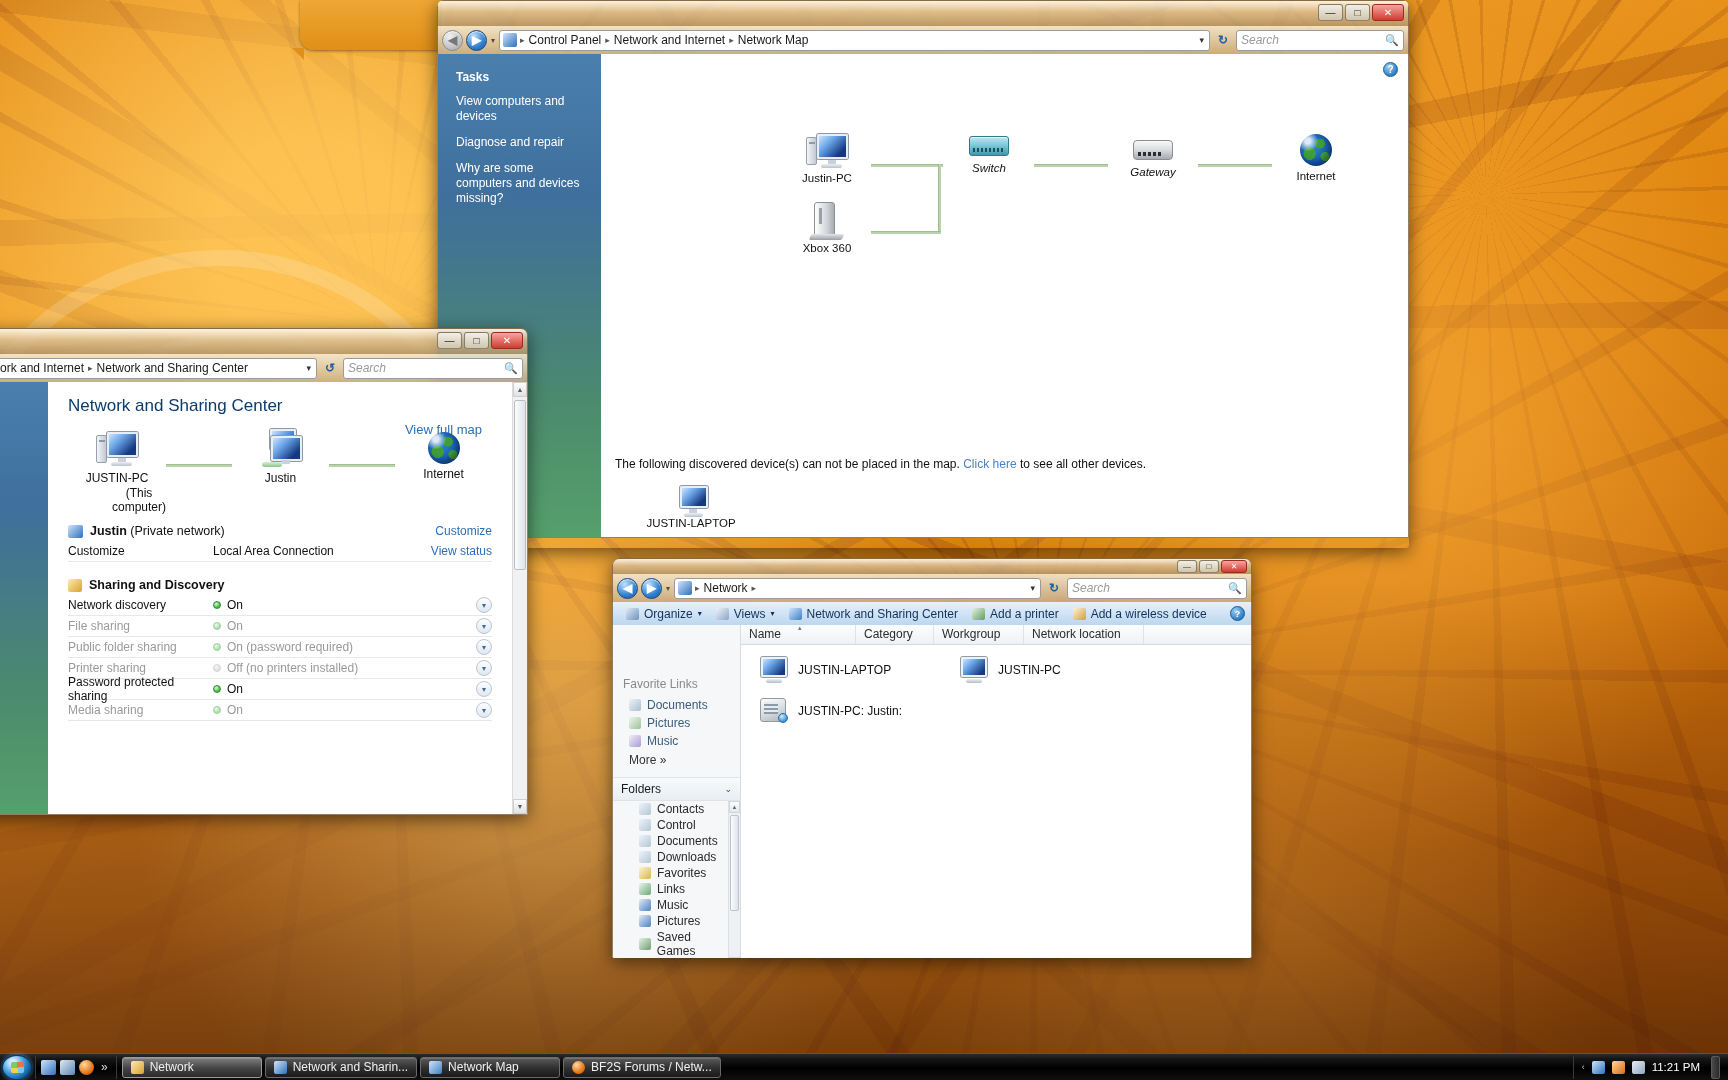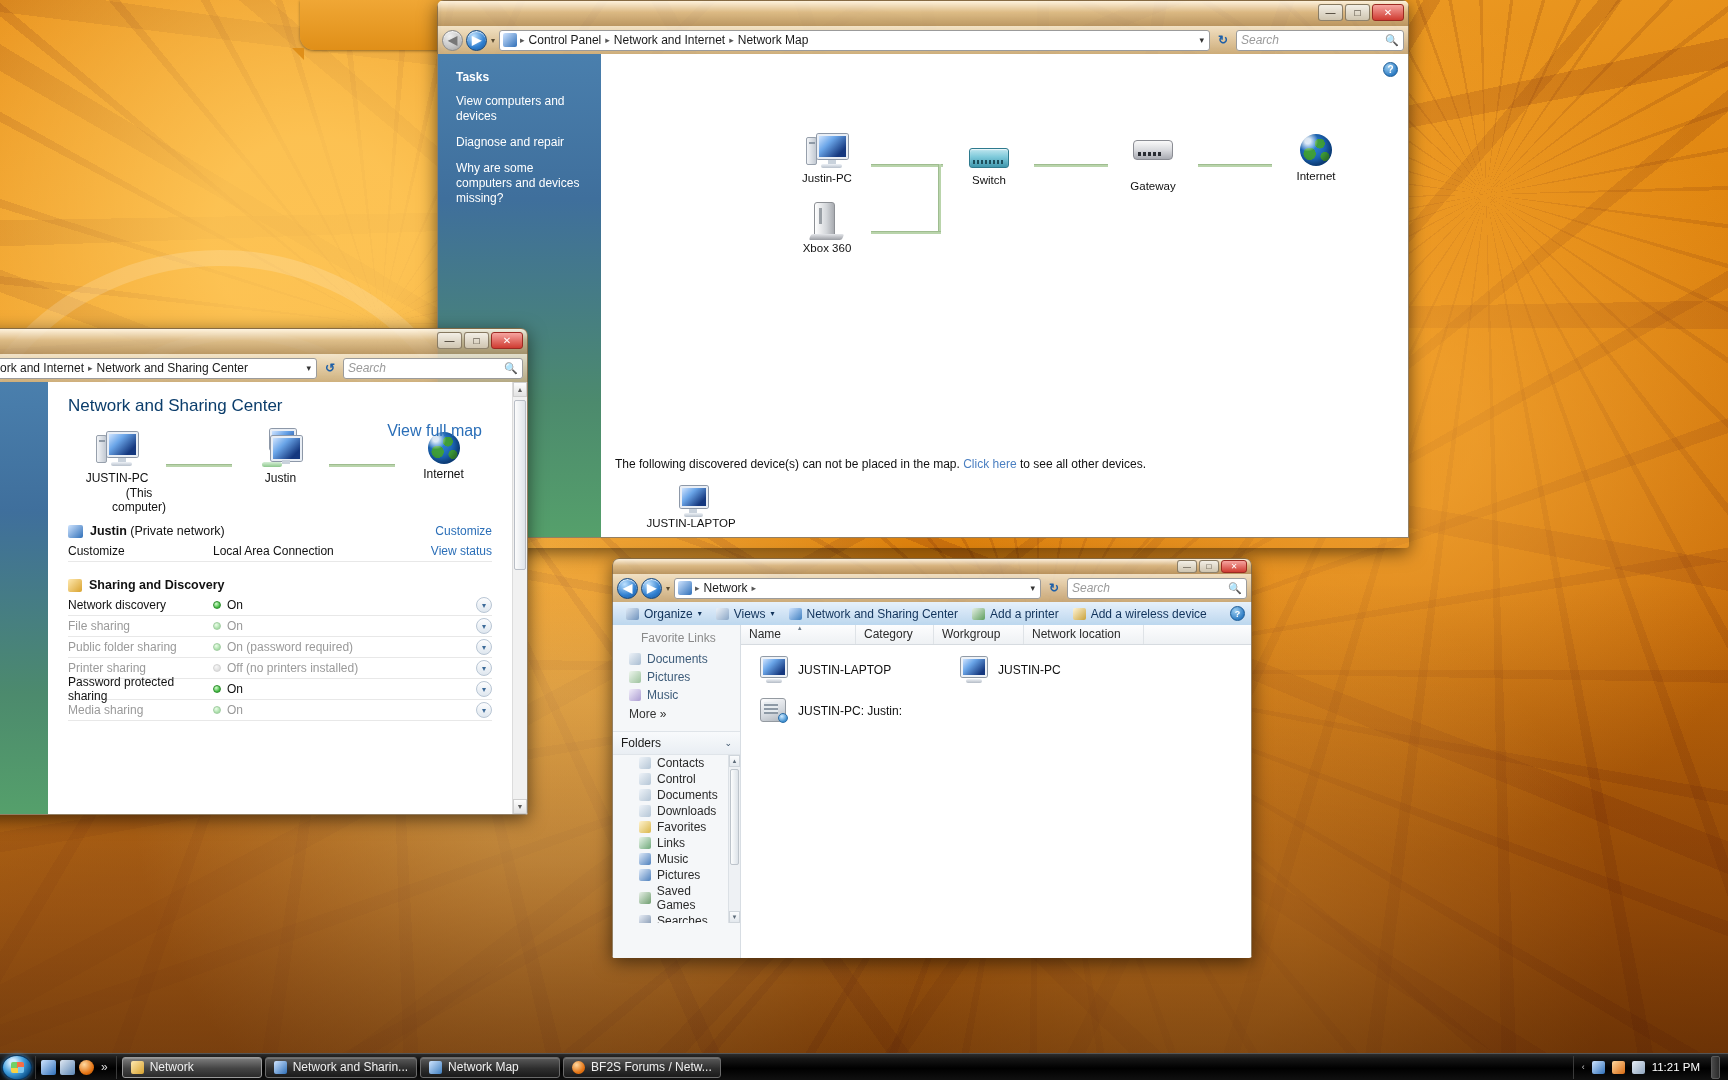--- a/index.html
+++ b/index.html
@@ -146,21 +146,21 @@
      background:linear-gradient(90deg,#ffffff,#d3d6da 60%,#a8abb0);border:1px solid #8d9095;}
   .xbox .slot{position:absolute;left:9px;top:6px;width:3px;height:16px;background:#9aa0a6;}
   .xbox .foot{position:absolute;left:0;bottom:0;width:33px;height:6px;border-radius:2px;
      background:linear-gradient(180deg,#e4e6ea,#9a9da3);transform:skewX(-22deg);}
 
   
   #winnsc{left:-105px;top:328px;width:633px;height:487px;}
   #winnsc .body{height:433px;}
   .nscmain{flex:1;background:#fff;position:relative;padding:14px 20px 0 20px;overflow:hidden;}
   .nsctitle{font-size:17px;color:#0b3d6b;margin:0 0 6px 0;font-weight:normal;}
-  .viewfull{position:absolute;right:30px;top:40px;color:#2b6fb8;font-size:16px;text-decoration:none;margin-left:14px;}
+  .viewfull{position:absolute;right:30px;top:40px;color:#2b6fb8;font-size:13px;text-decoration:none;margin-left:14px;}
   .minimap{display:flex;align-items:flex-start;justify-content:center;gap:0;margin:16px 0 6px 0;}
   .mnode{width:116px;text-align:center;}
   .mnode .lbl{font-size:12px;color:#111;line-height:1.25;margin-top:3px;}
   .mnode .sub{font-size:12px;color:#111;margin-left:44px;}
   .mwire{flex:0 0 66px;height:3px;margin-top:32px;background:#b9d4ab;border-top:1px solid #9fbd90;}
   .secthead{display:flex;align-items:center;gap:7px;margin:10px 0 3px 0;}
   .secthead .t{font-size:12.5px;color:#111;}
   .secthead .t b{font-weight:bold;}
   .customlink{margin-left:auto;color:#2b6fb8;font-size:12px;text-decoration:none;}
   .row{display:flex;align-items:center;height:21px;font-size:12px;color:#111;
@@ -197,21 +197,21 @@
   .tbitem{display:flex;align-items:center;gap:5px;padding:0 7px;height:21px;white-space:nowrap;}
   .tbitem .ca{font-size:8px;color:#10325a;}
   .tbhelp{margin-left:auto;width:15px;height:15px;border-radius:50%;
      background:radial-gradient(circle at 35% 30%,#9fd0f2,#2f7dc4 70%);color:#fff;font-size:9px;
      display:flex;align-items:center;justify-content:center;border:1px solid #1b5b96;font-weight:bold;}
   .nbody{display:flex;background:#fff;height:calc(100% - 16px - 23px - 23px);
      border-left:1px solid rgba(120,95,60,.8);border-right:1px solid rgba(120,95,60,.8);
      border-bottom:1px solid rgba(120,95,60,.8);overflow:hidden;}
   .navpane{width:128px;flex:0 0 128px;background:#f5f7f9;border-right:1px solid #d7dde3;
      font-size:12px;color:#2a2a2a;padding-top:6px;overflow:hidden;}
-  .navpane .hd{padding:0 10px 5px 28px;color:#8a8a8a;}
+  .navpane .hd{padding:0 10px 5px 10px;color:#8a8a8a;margin-top:46px;}
   .navpane .it{display:flex;align-items:center;gap:6px;padding:2px 10px 2px 16px;color:#3d5c7a;}
   .navpane .more{padding:3px 10px 6px 16px;color:#333;}
   .foldhdr{display:flex;align-items:center;padding:4px 8px;margin-top:4px;
      border-top:1px solid #dfe4e9;border-bottom:1px solid #dfe4e9;
      background:linear-gradient(180deg,#f8fafc,#e9eef3);color:#1a1a1a;}
   .foldhdr .cv{margin-left:auto;font-size:9px;color:#3b536b;}
   .tree{position:relative;height:168px;overflow:hidden;}
   .tree .ti{display:flex;align-items:center;gap:6px;padding:1px 8px 1px 26px;color:#2a2a2a;font-size:12px;}
   .treebar{position:absolute;right:0;top:0;bottom:0;width:12px;background:#eef1f4;border-left:1px solid #dbe0e5;}
   .treebar .tu,.treebar .td{height:12px;background:linear-gradient(180deg,#fbfcfd,#e3e8ed);
@@ -355,28 +355,28 @@
 
       <div class="node" style="left:183px;top:148px;">
         <div class="xbox">
           <div class="bd"></div>
             <div class="slot"></div>
             <div class="foot"></div>
         </div>
         <div class="lbl">Xbox 360</div>
       </div>
 
-      <div class="node" style="left:345px;top:88px;">
+      <div class="node" style="left:345px;top:76px;font-style:italic;">
         <div class="switch"></div>
         <div class="lbl" style="margin-top:6px;">Switch</div>
       </div>
 
       <div class="node" style="left:509px;top:80px;">
         <div class="gateway"></div>
-        <div class="lbl" style="margin-top:20px;">Gateway</div>
+        <div class="lbl" style="margin-top:6px;font-style:italic;">Gateway</div>
       </div>
 
       <div class="node" style="left:672px;top:80px;">
         <div class="globe"></div>
         <div class="lbl" style="margin-top:4px;">Internet</div>
       </div>
 
       <div class="notplaced">
         <span>The following discovered device(s) can not be placed in the map.</span>
         <a href="#">Click here</a>

